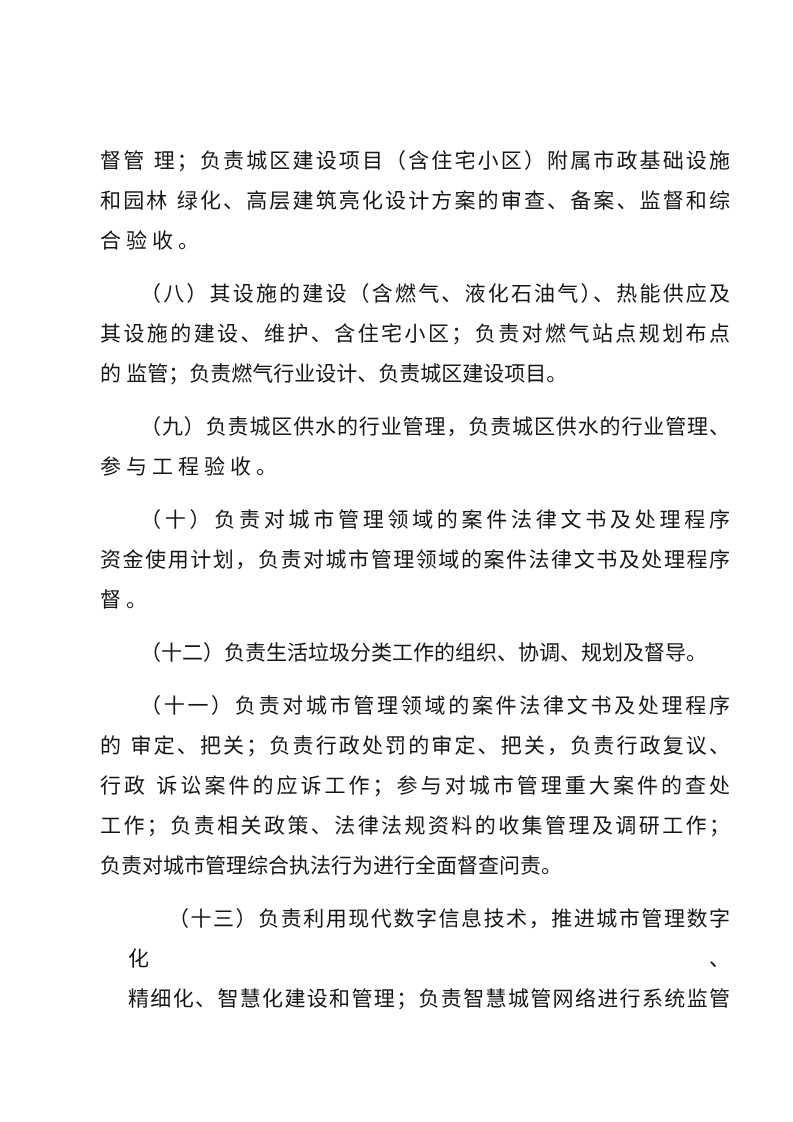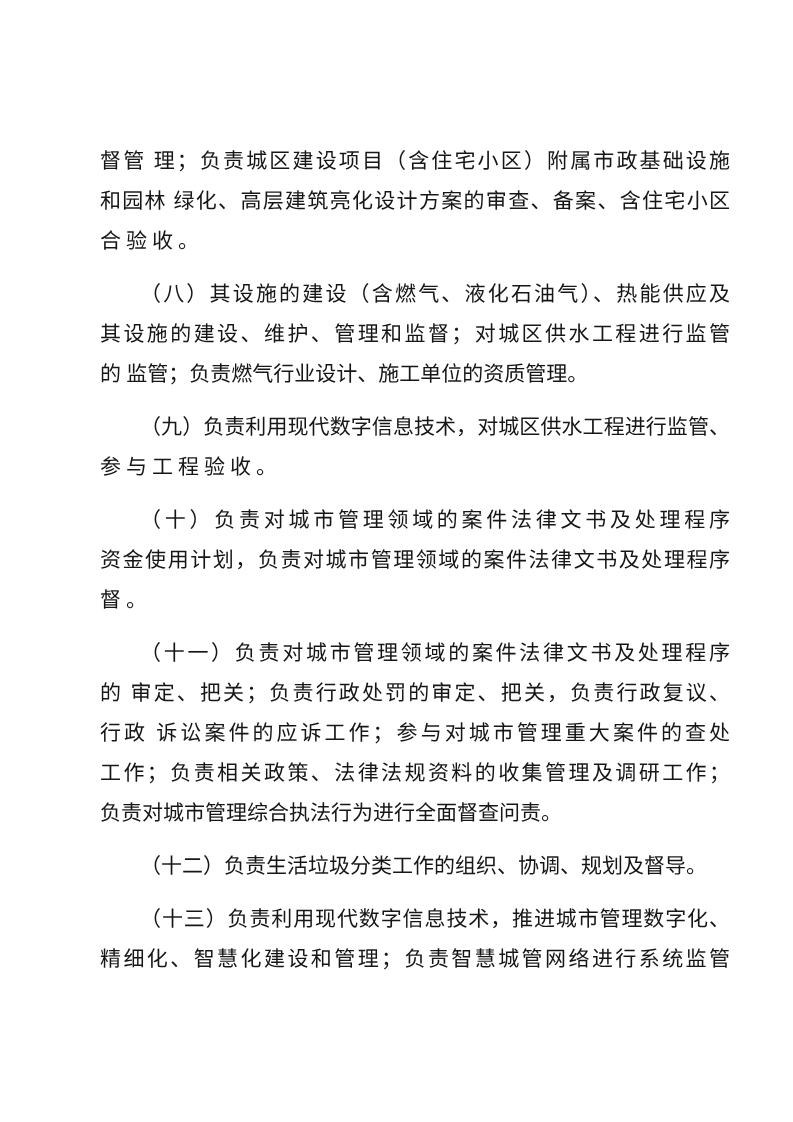--- a/index.html
+++ b/index.html
@@ -17,71 +17,71 @@
     left: 100px;
     top: 141px;
     width: 630px;
     font-family: "Liberation Serif", "DejaVu Serif", serif;
     font-size: 21px;
     line-height: 40px;
     color: #161616;
     letter-spacing: 0;
   }
   .para { margin: 0 0 13px 0; }
-  .para:last-child { margin-bottom: 0; }
+  .para:last-child { margin-bottom: 0; margin-left: 28px; }
   .ln {
     display: block;
     text-align: justify;
     text-align-last: justify;
     text-justify: inter-character;
   }
   .ln-last { text-align: right; text-align-last: left; }
   .ln-loose { letter-spacing: 5px; }
   .ln-indent { text-indent: 40px; }
 </style>
 </head>
 <body>
 
 <div class="page">
   <div class="body-text">
 
     <div class="para">
       <span class="ln">督管 理；负责城区建设项目（含住宅小区）附属市政基础设施</span>
-      <span class="ln">和园林 绿化、高层建筑亮化设计方案的审查、备案、含住宅小区</span>
+      <span class="ln">和园林 绿化、高层建筑亮化设计方案的审查、备案、监督和综</span>
       <span class="ln ln-last ln-loose">合验收。</span>
     </div>
 
     <div class="para">
       <span class="ln ln-indent">（八）其设施的建设（含燃气、液化石油气）、热能供应及</span>
-      <span class="ln">其设施的建设、维护、管理和监督；对城区供水工程进行监管</span>
-      <span class="ln ln-last">的 监管；负责燃气行业设计、施工单位的资质管理。</span>
+      <span class="ln">其设施的建设、维护、含住宅小区；负责对燃气站点规划布点</span>
+      <span class="ln ln-last">的 监管；负责燃气行业设计、负责城区建设项目。</span>
     </div>
 
     <div class="para">
-      <span class="ln ln-indent">（九）负责利用现代数字信息技术，对城区供水工程进行监管、</span>
+      <span class="ln ln-indent">（九）负责城区供水的行业管理，负责城区供水的行业管理、</span>
       <span class="ln ln-last ln-loose">参与工程验收。</span>
     </div>
 
     <div class="para">
       <span class="ln ln-indent">（十）负责对城市管理领域的案件法律文书及处理程序</span>
       <span class="ln">资金使用计划，负责对城市管理领域的案件法律文书及处理程序</span>
       <span class="ln ln-last ln-loose">督。</span>
+    </div>
+
+    <div class="para">
+      <span class="ln ln-last ln-indent">（十二）负责生活垃圾分类工作的组织、协调、规划及督导。</span>
     </div>
 
     <div class="para">
       <span class="ln ln-indent">（十一）负责对城市管理领域的案件法律文书及处理程序</span>
       <span class="ln">的 审定、把关；负责行政处罚的审定、把关，负责行政复议、</span>
       <span class="ln">行政 诉讼案件的应诉工作；参与对城市管理重大案件的查处</span>
       <span class="ln">工作；负责相关政策、法律法规资料的收集管理及调研工作；</span>
       <span class="ln ln-last">负责对城市管理综合执法行为进行全面督查问责。</span>
     </div>
 
     <div class="para">
-      <span class="ln ln-last ln-indent">（十二）负责生活垃圾分类工作的组织、协调、规划及督导。</span>
-    </div>
-
-    <div class="para">
       <span class="ln ln-indent">（十三）负责利用现代数字信息技术，推进城市管理数字化、</span>
       <span class="ln">精细化、智慧化建设和管理；负责智慧城管网络进行系统监管</span>
     </div>
 
   </div>
 </div>
 
 </body></html>

